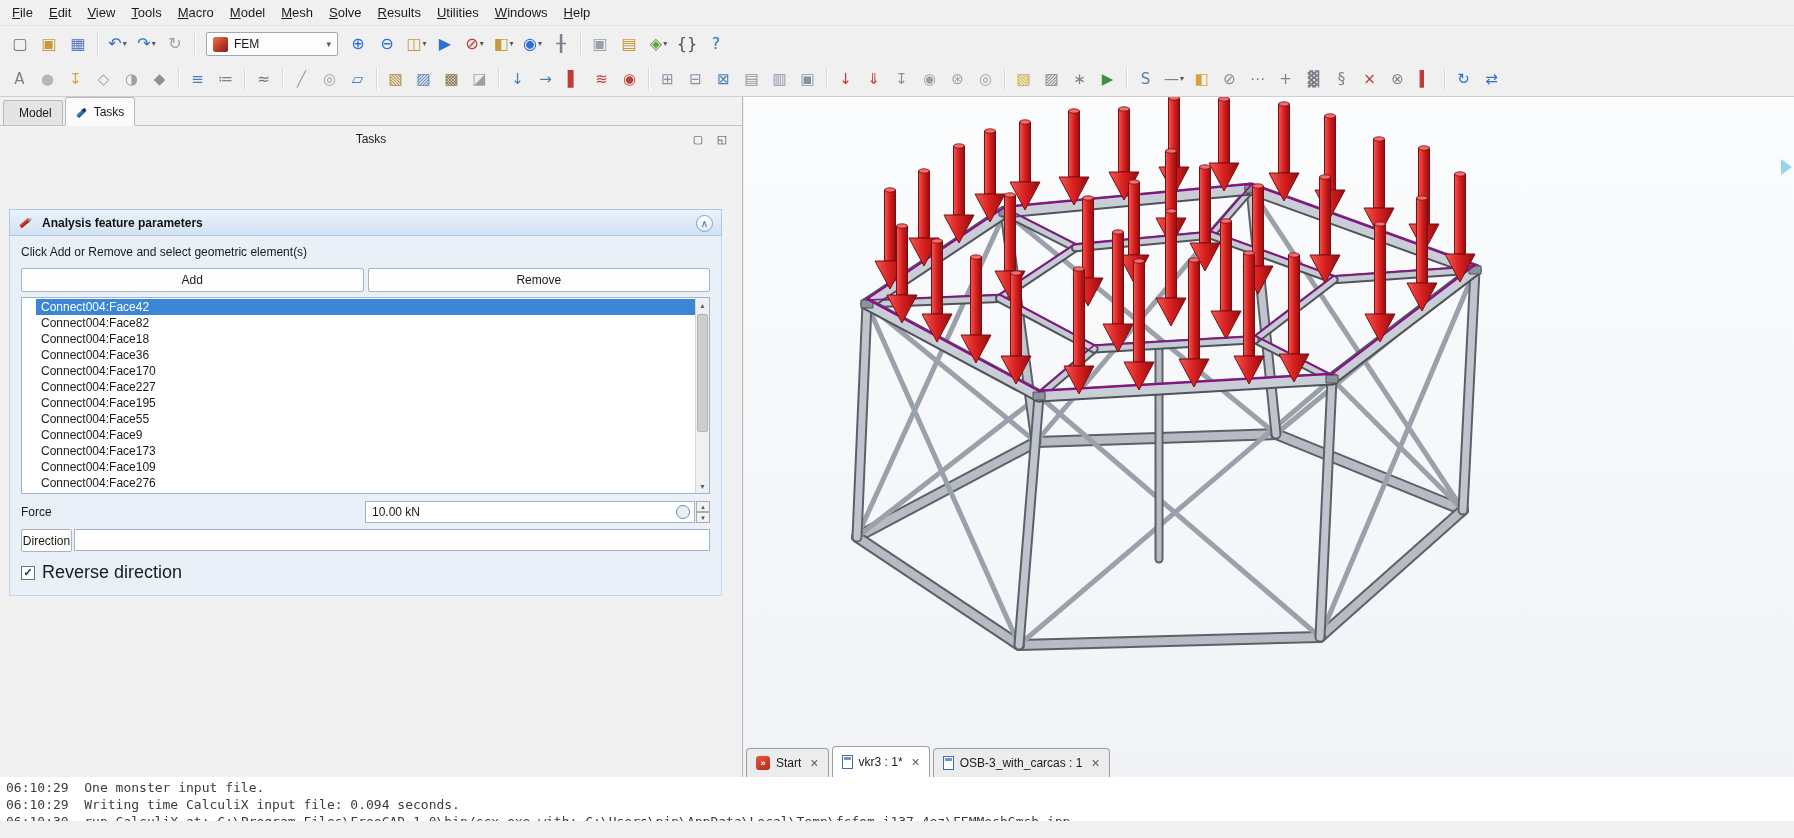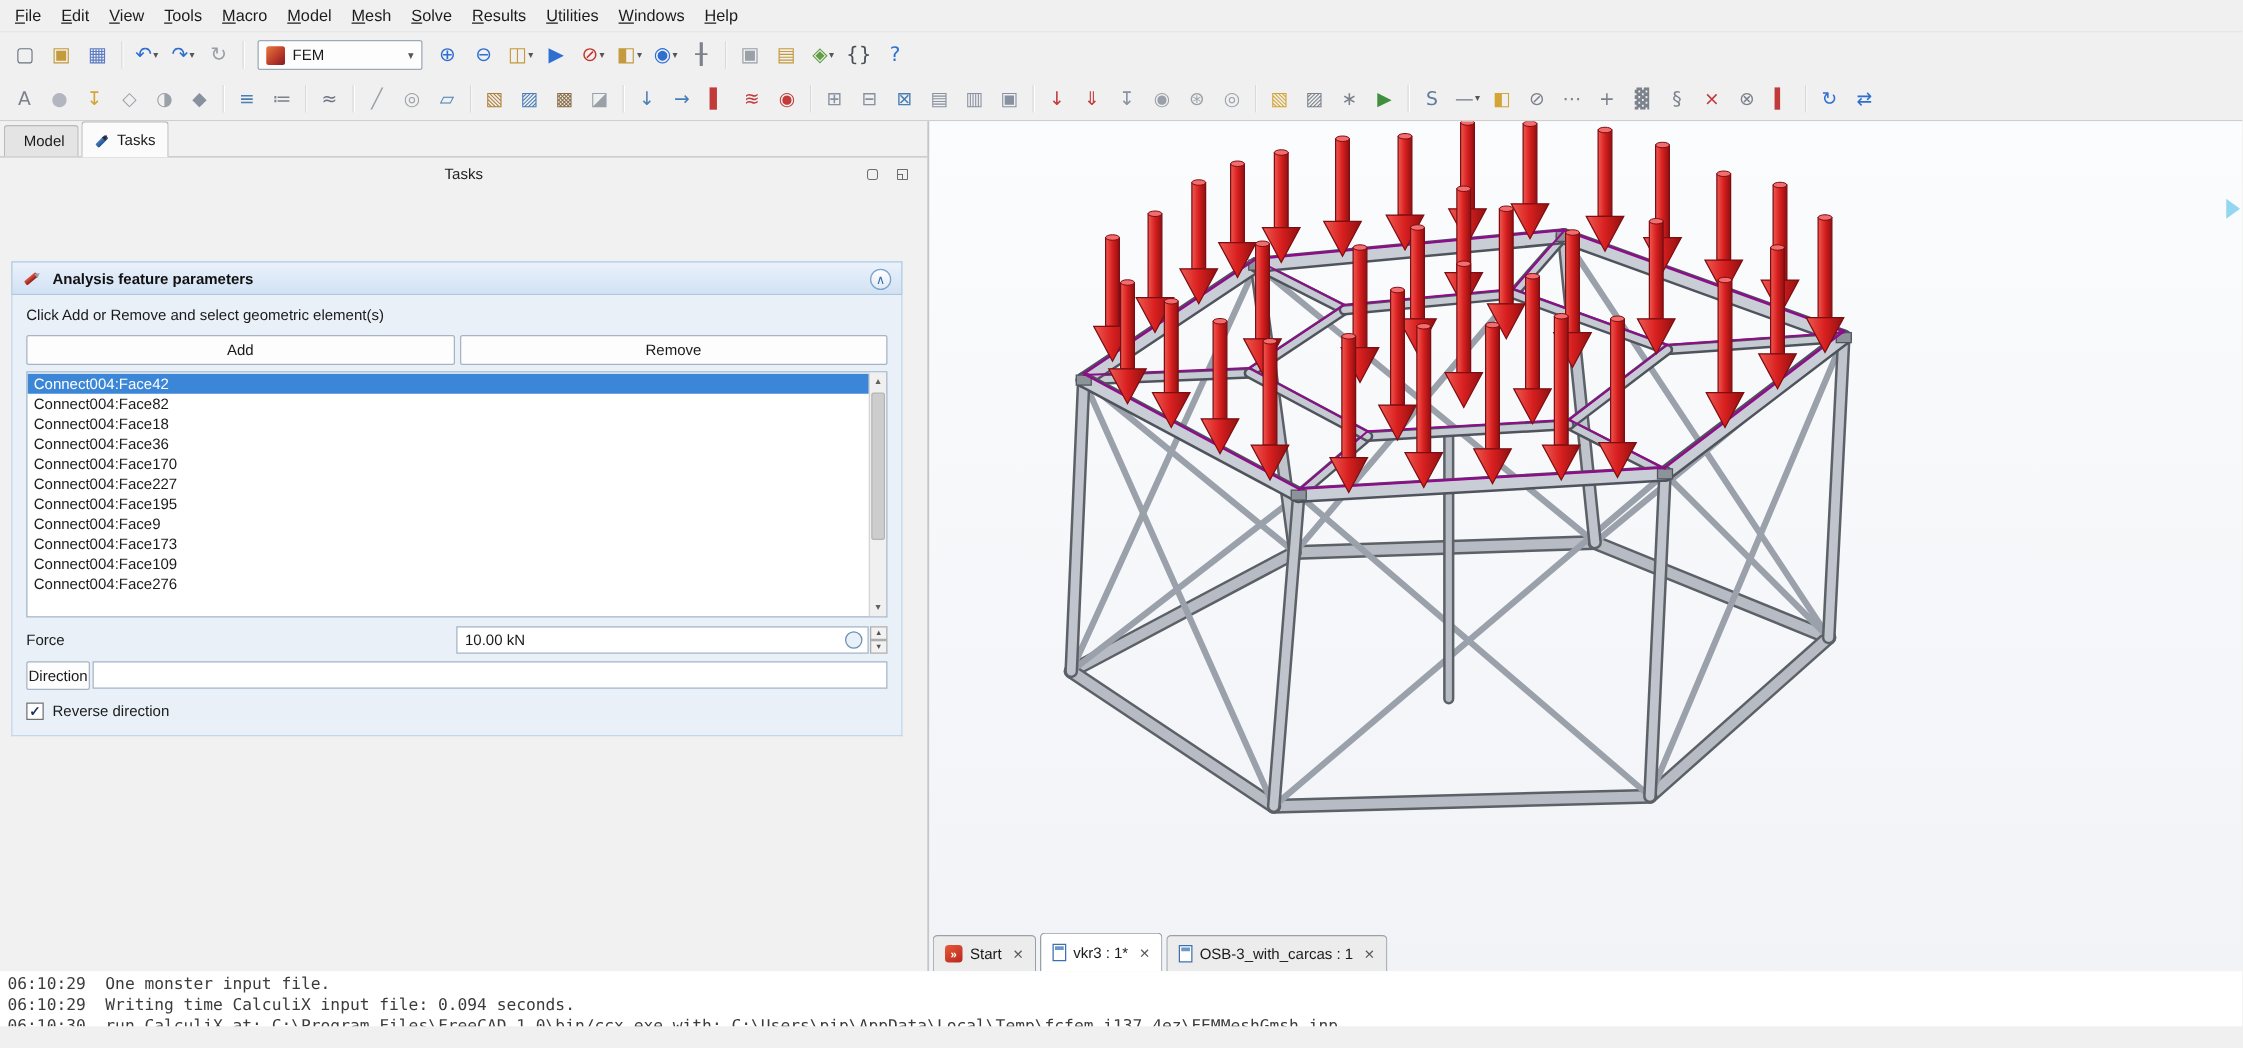--- a/index.html
+++ b/index.html
@@ -59,21 +59,21 @@
   .screw-icon::after { content:""; position:absolute; right:0; top:2px; border:2px solid transparent; border-left:4px solid #9aa0a8; transform:rotate(-40deg); }
   .collapse-btn { position:absolute; right:8px; top:5px; width:17px; height:17px; border:1px solid #7da2c9; border-radius:50%; background:linear-gradient(#ffffff,#dfeaf6); display:flex; align-items:center; justify-content:center; font-size:10px; color:#3b6ea5; cursor:default; }
   .collapse-btn::before { content:"∧"; }
 
   .sec-body { background:#e9f0f8; border:1px solid #c4d6ea; border-top:none; padding:7px 11px 12px; }
   .instruction { font-size:12px; color:#1a1a1a; margin:2px 0 9px; }
   .addremove { display:flex; gap:4px; margin-bottom:5px; }
   .addremove .btn { flex:1; height:24px; }
 
   .facelist { position:relative; height:197px; background:#fff; border:1px solid #9fb2c6; margin-bottom:7px; overflow:hidden; }
-  .facelist ul { list-style:none; padding:1px 0; margin:0; }
+  .facelist ul { list-style:none; padding:1px 14px; margin:0; }
   .facelist li { font-size:12px; line-height:16px; padding:0 5px; color:#1a1a1a; cursor:default; }
   .facelist li.selected { background:#3b86d6; color:#fff; }
   .scrollbar { position:absolute; right:0; top:0; bottom:0; width:14px; background:#f0f0f0; border-left:1px solid #d5d5d5; }
   .sb-arrow { position:absolute; left:0; width:13px; height:14px; background:#f0f0f0; color:#606060; font-size:7px; display:flex; align-items:center; justify-content:center; cursor:default; }
   .sb-up { top:0; } .sb-up::before { content:"▲"; }
   .sb-down { bottom:0; } .sb-down::before { content:"▼"; }
   .sb-thumb { position:absolute; left:1px; top:16px; width:11px; height:118px; background:#cdcdcd; border:1px solid #b4b4b4; border-radius:2px; cursor:default; }
 
   .field { height:22px; border:1px solid #9fb2c6; background:#fff; font-size:12px; font-family:"Liberation Sans",sans-serif; padding:0 6px; color:#1a1a1a; }
   .force-row { display:flex; align-items:center; margin:3px 0 6px; }
@@ -83,21 +83,21 @@
   .field-wrap .field { width:330px; }
   .expr-icon { position:absolute; right:5px; top:4px; width:14px; height:14px; border-radius:50%; border:1px solid #6b8fb3; background:#e8f0f8; }
   .spinner { width:14px; height:22px; display:flex; flex-direction:column; margin-left:1px; }
   .spin { flex:1; background:#f2f2f2; border:1px solid #adadad; display:flex; align-items:center; justify-content:center; font-size:6px; color:#555; cursor:default; }
   .spin.up::before { content:"▲"; } .spin.down::before { content:"▼"; }
 
   .dir-row { display:flex; gap:2px; margin:6px 0; }
   .btn-direction { width:51px; height:23px; }
   .dir-row .field { flex:1; }
 
-  .chk-row { display:flex; align-items:center; gap:7px; margin-top:10px; font-size:12px; }
+  .chk-row { display:flex; align-items:center; gap:7px; margin-top:10px; font-size:18px; }
   .checkbox { width:14px; height:14px; background:#fff; border:1px solid #707070; display:flex; align-items:center; justify-content:center; font-size:11px; color:#14335c; cursor:default; }
   .checkbox.checked::after { content:"✓"; font-weight:bold; }
 
   
   .viewport { position:absolute; left:744px; right:0; top:0; bottom:0; background:linear-gradient(180deg,#fbfcfe 0%,#f1f3f6 100%); overflow:hidden; }
   .viewport svg { display:block; }
   .edge-arrow { position:absolute; right:2px; top:62px; width:0; height:0; border-top:8px solid transparent; border-bottom:8px solid transparent; border-left:11px solid #93d6ef; }
 
   .vp-tabs { position:absolute; left:2px; bottom:0; display:flex; align-items:flex-end; gap:3px; }
   .vp-tab { height:29px; display:flex; align-items:center; gap:6px; padding:0 9px; font-size:12px; background:#ececec; border:1px solid #9aa0a8; border-bottom:none; border-radius:4px 4px 0 0; cursor:default; }
@@ -525,20 +525,21 @@
           <div class="facelist" data-name="face-list">
             <ul>
 
             <li data-name="face-list-item" class="selected">Connect004:Face42</li>
                 <li data-name="face-list-item">Connect004:Face82</li>
                 <li data-name="face-list-item">Connect004:Face18</li>
                 <li data-name="face-list-item">Connect004:Face36</li>
                 <li data-name="face-list-item">Connect004:Face170</li>
                 <li data-name="face-list-item">Connect004:Face227</li>
                 <li data-name="face-list-item">Connect004:Face195</li>
+                <li data-name="face-list-item">Connect004:Face55</li>
                 <li data-name="face-list-item">Connect004:Face9</li>
                 <li data-name="face-list-item">Connect004:Face173</li>
                 <li data-name="face-list-item">Connect004:Face109</li>
                 <li data-name="face-list-item">Connect004:Face276</li>
               </ul>
             <div class="scrollbar" data-name="face-list-scrollbar">
               <span class="sb-arrow sb-up" data-name="scroll-up-icon"></span>
               <span class="sb-thumb" data-name="scrollbar-thumb"></span>
               <span class="sb-arrow sb-down" data-name="scroll-down-icon"></span>
             </div>

